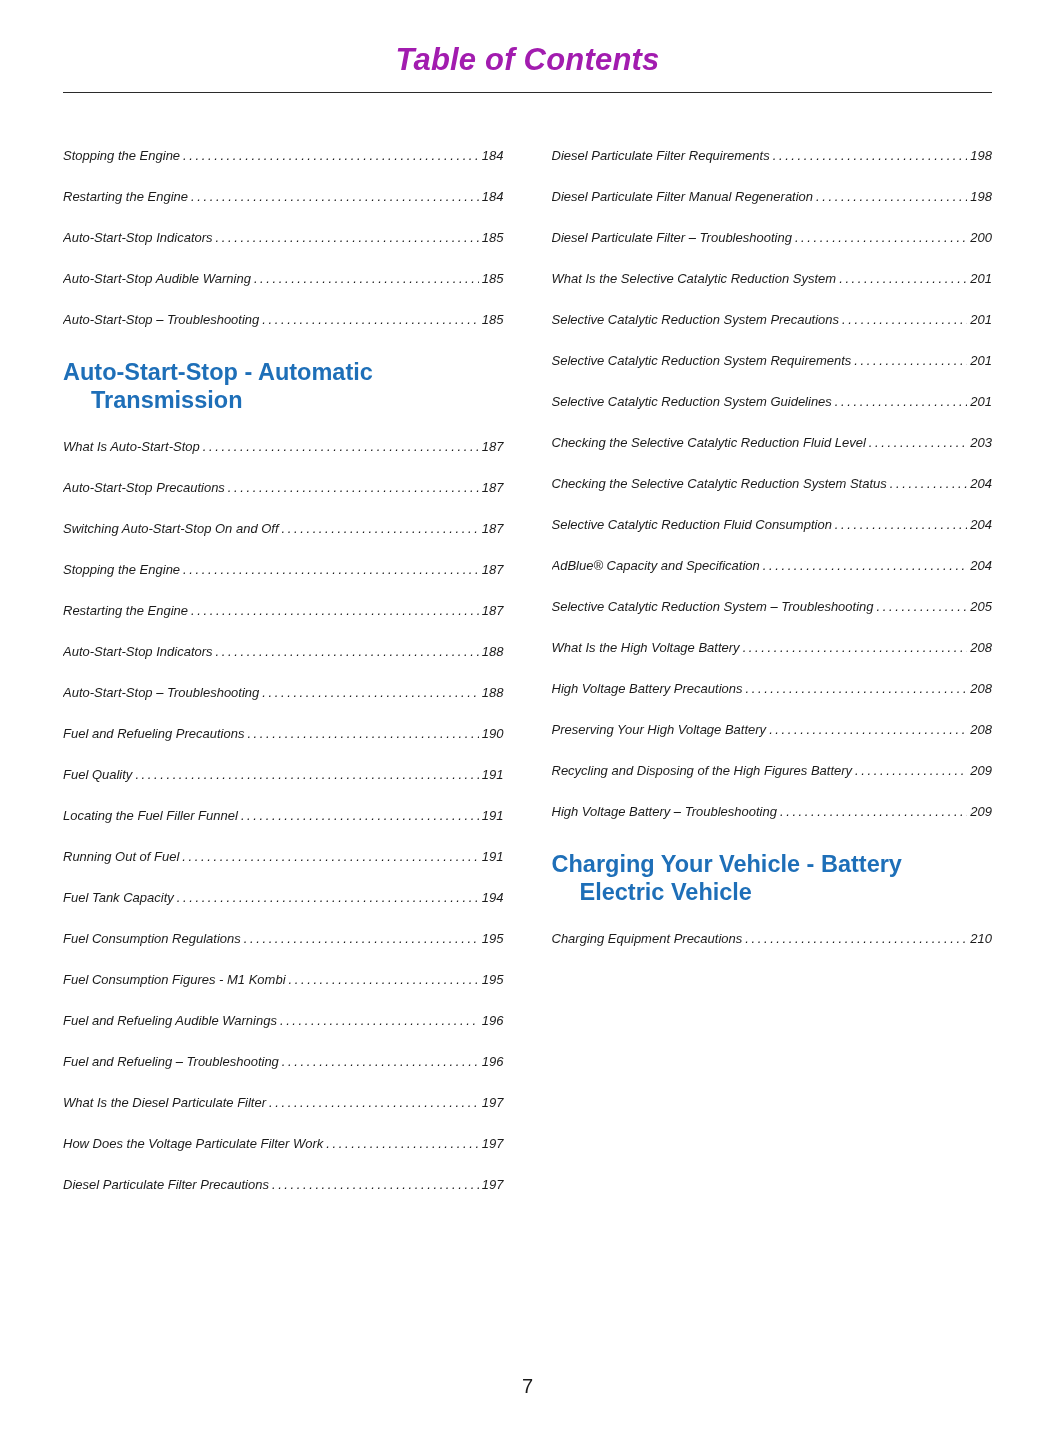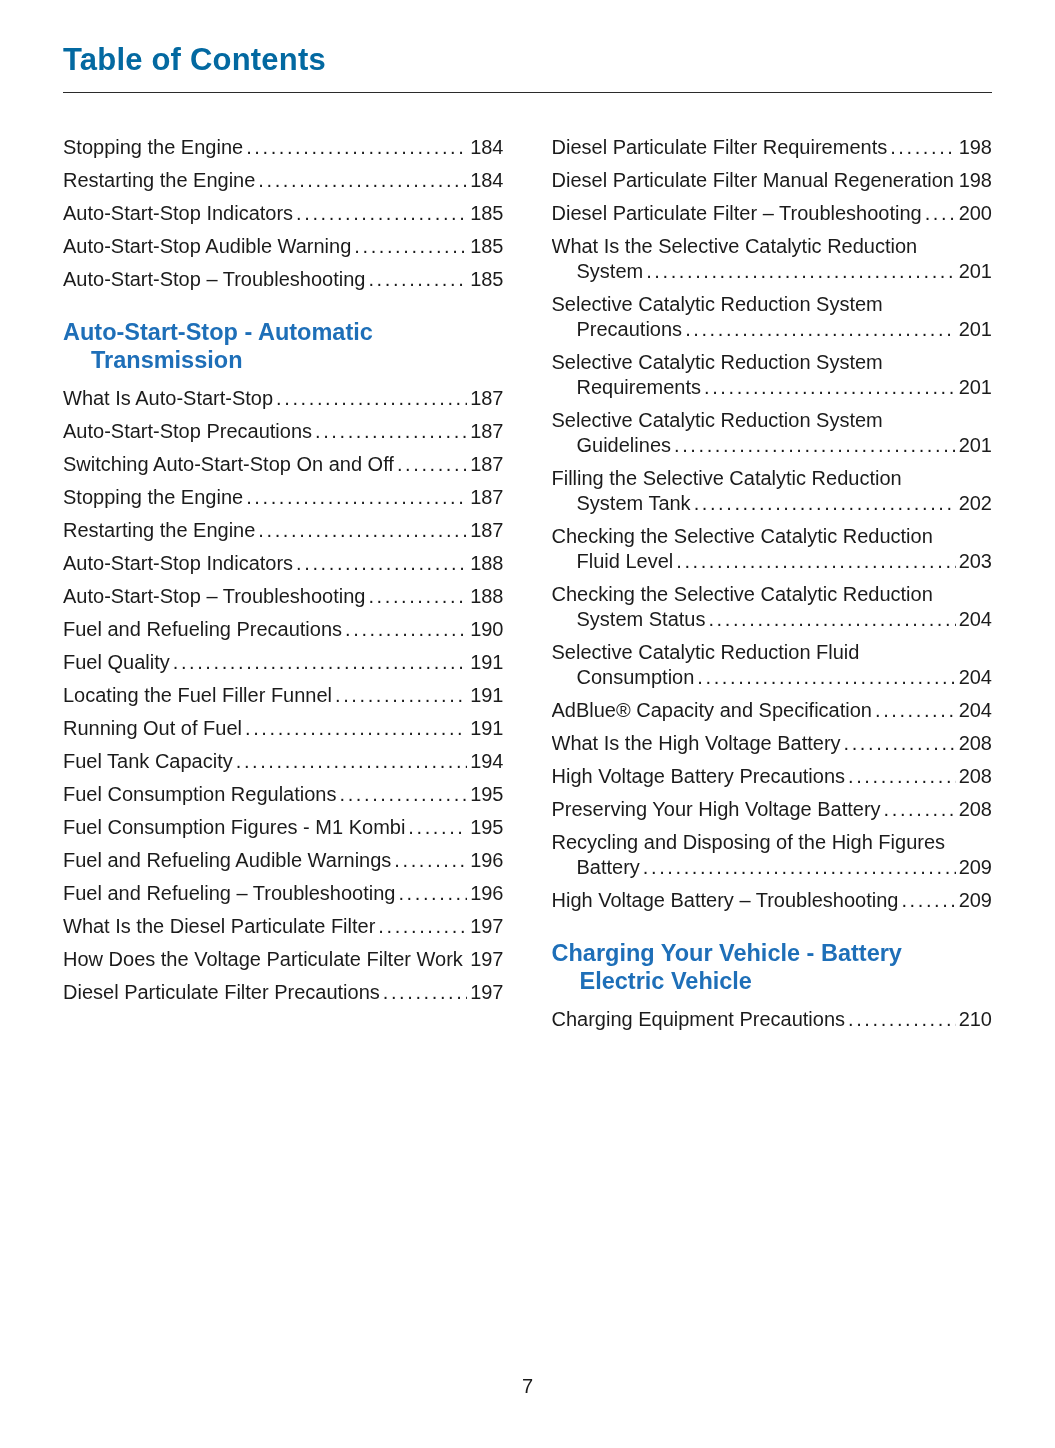--- a/index.html
+++ b/index.html
@@ -12,25 +12,27 @@
     font-family: "Liberation Sans", "DejaVu Sans", sans-serif;
   }
   .page {
     position: relative;
     width: 1055px;
     height: 1448px;
     padding: 42px 63px 0 63px;
   }
   h1.title {
     margin: 0 0 14px 0;
+    text-align: center;
     font-size: 31px;
     line-height: 36px;
     font-weight: 700;
     letter-spacing: 0.2px;
-    color: #0369a1;
+    color: #a21caf;
+    font-style: italic;
   }
   .divider {
     border: none;
     border-top: 1.6px solid #2b2b2b;
     margin: 0 0 42px 0;
   }
   .columns {
     display: flex;
     gap: 48px;
     align-items: flex-start;
@@ -46,41 +48,43 @@
     padding-left: 28px;
     text-indent: -28px;
     padding-right: 24px;
   }
   section.toc-section:first-child .sec-heading { margin-top: 0; }
 
   .entry {
     display: grid;
     grid-template-columns: minmax(0, 1fr) auto;
     align-items: end;
-    font-size: 20px;
+    font-size: 13px;
     line-height: 25px;
     margin-bottom: 8px;
+    font-style: italic;
   }
   .entry .txt {
     position: relative;
     overflow: hidden;
     padding-left: 25px;
     text-indent: -25px;
   }
   .entry .txt::after {
     content: "............................................................................................................................................";
     position: absolute;
     margin-left: 3px;
     letter-spacing: 2.6px;
     text-indent: 0;
     color: var(--ink, #1b1b1b);
   }
   .entry .pg {
     padding-left: 3px;
     font-variant-numeric: lining-nums;
+    margin-top: 8px;
   }
 
   .footer-page-num {
     position: absolute;
     left: 0;
     right: 0;
     bottom: 50px;
     text-align: center;
     font-size: 20px;
     color: var(--ink, #1b1b1b);
@@ -227,39 +231,39 @@
           </div>
           <div class="entry">
             <span class="txt">Selective Catalytic Reduction System Requirements</span>
             <span class="pg">201</span>
           </div>
           <div class="entry">
             <span class="txt">Selective Catalytic Reduction System Guidelines</span>
             <span class="pg">201</span>
           </div>
           <div class="entry">
-            <span class="txt">Filling the Selective Catalytic Reduction System Tank</span>
-            <span class="pg">202</span>
-          </div>
-          <div class="entry">
             <span class="txt">Checking the Selective Catalytic Reduction Fluid Level</span>
             <span class="pg">203</span>
           </div>
           <div class="entry">
             <span class="txt">Checking the Selective Catalytic Reduction System Status</span>
             <span class="pg">204</span>
           </div>
           <div class="entry">
             <span class="txt">Selective Catalytic Reduction Fluid Consumption</span>
             <span class="pg">204</span>
           </div>
           <div class="entry">
             <span class="txt">AdBlue® Capacity and Specification</span>
             <span class="pg">204</span>
           </div>
+          <div class="entry">
+            <span class="txt">Selective Catalytic Reduction System – Troubleshooting</span>
+            <span class="pg">205</span>
+          </div>
         </section>
         <section class="toc-section">
           <div class="entry">
             <span class="txt">What Is the High Voltage Battery</span>
             <span class="pg">208</span>
           </div>
           <div class="entry">
             <span class="txt">High Voltage Battery Precautions</span>
             <span class="pg">208</span>
           </div>

